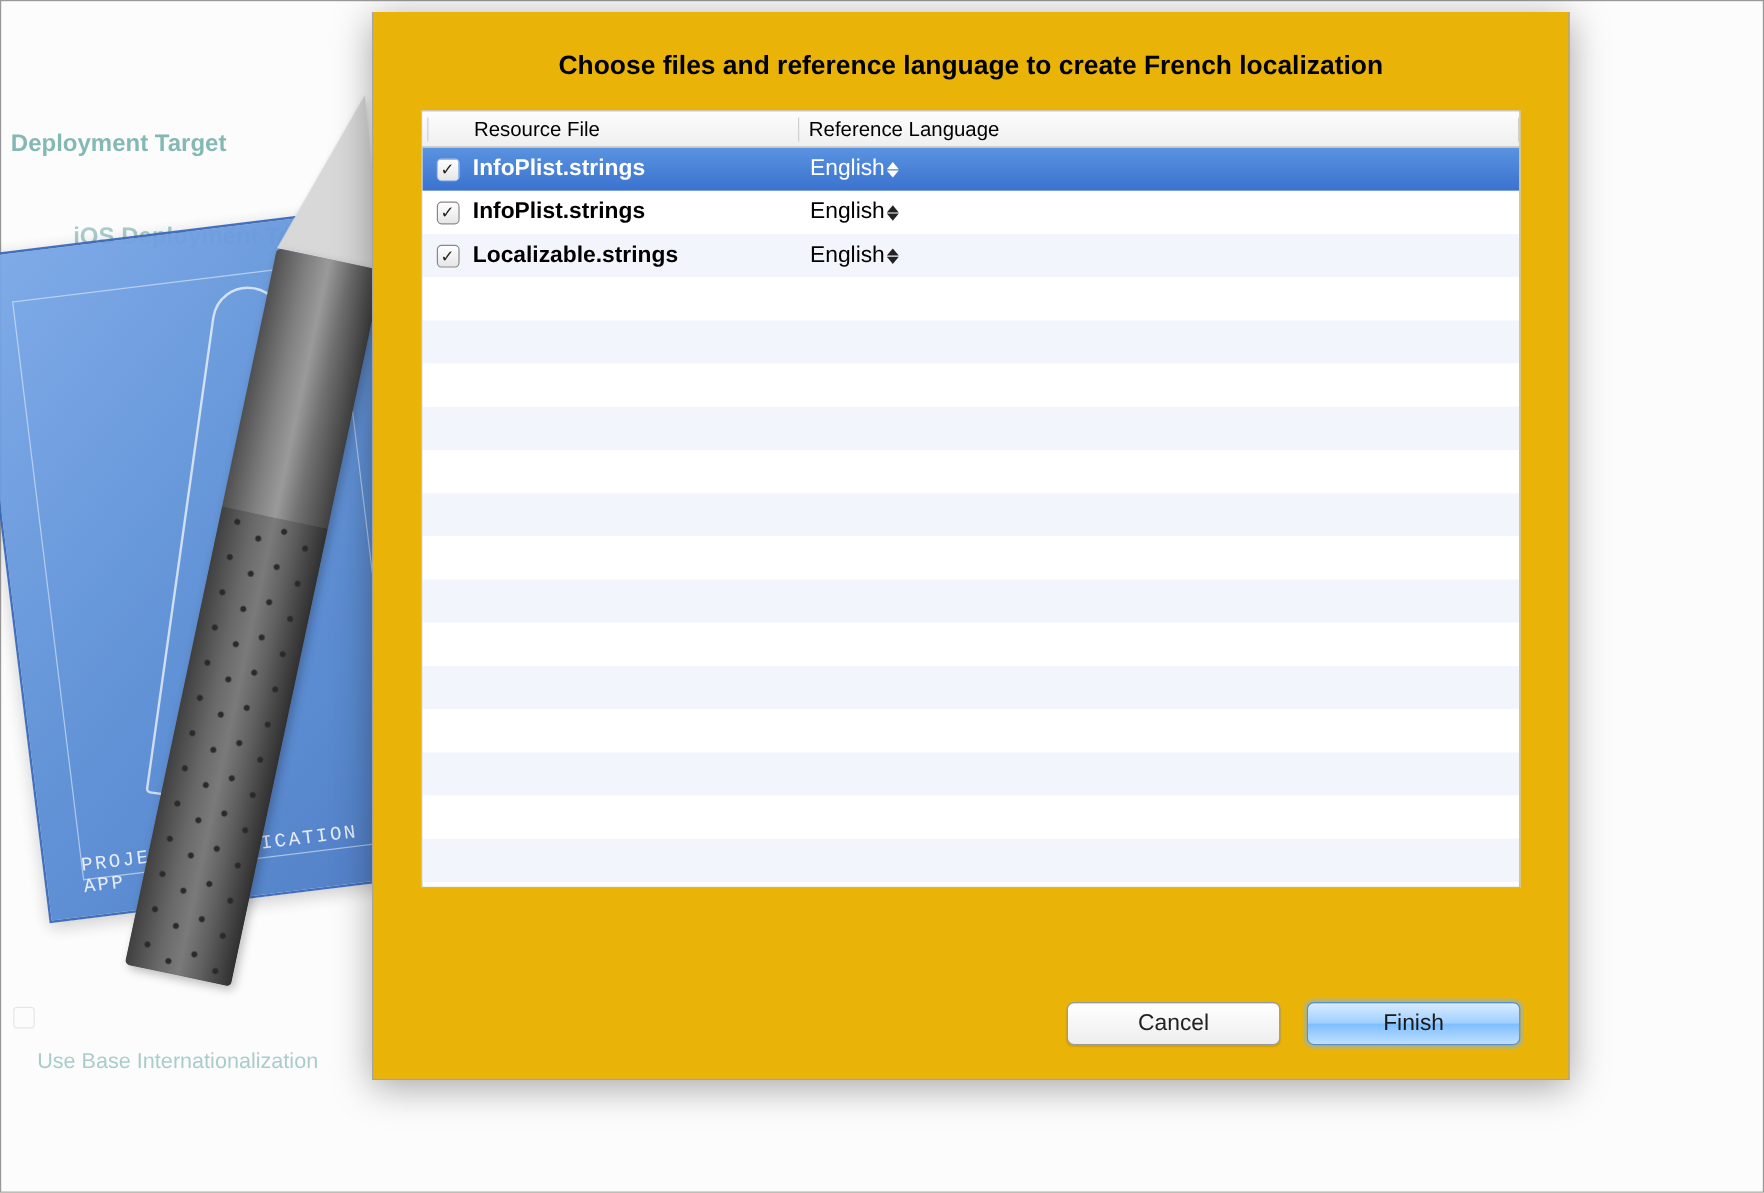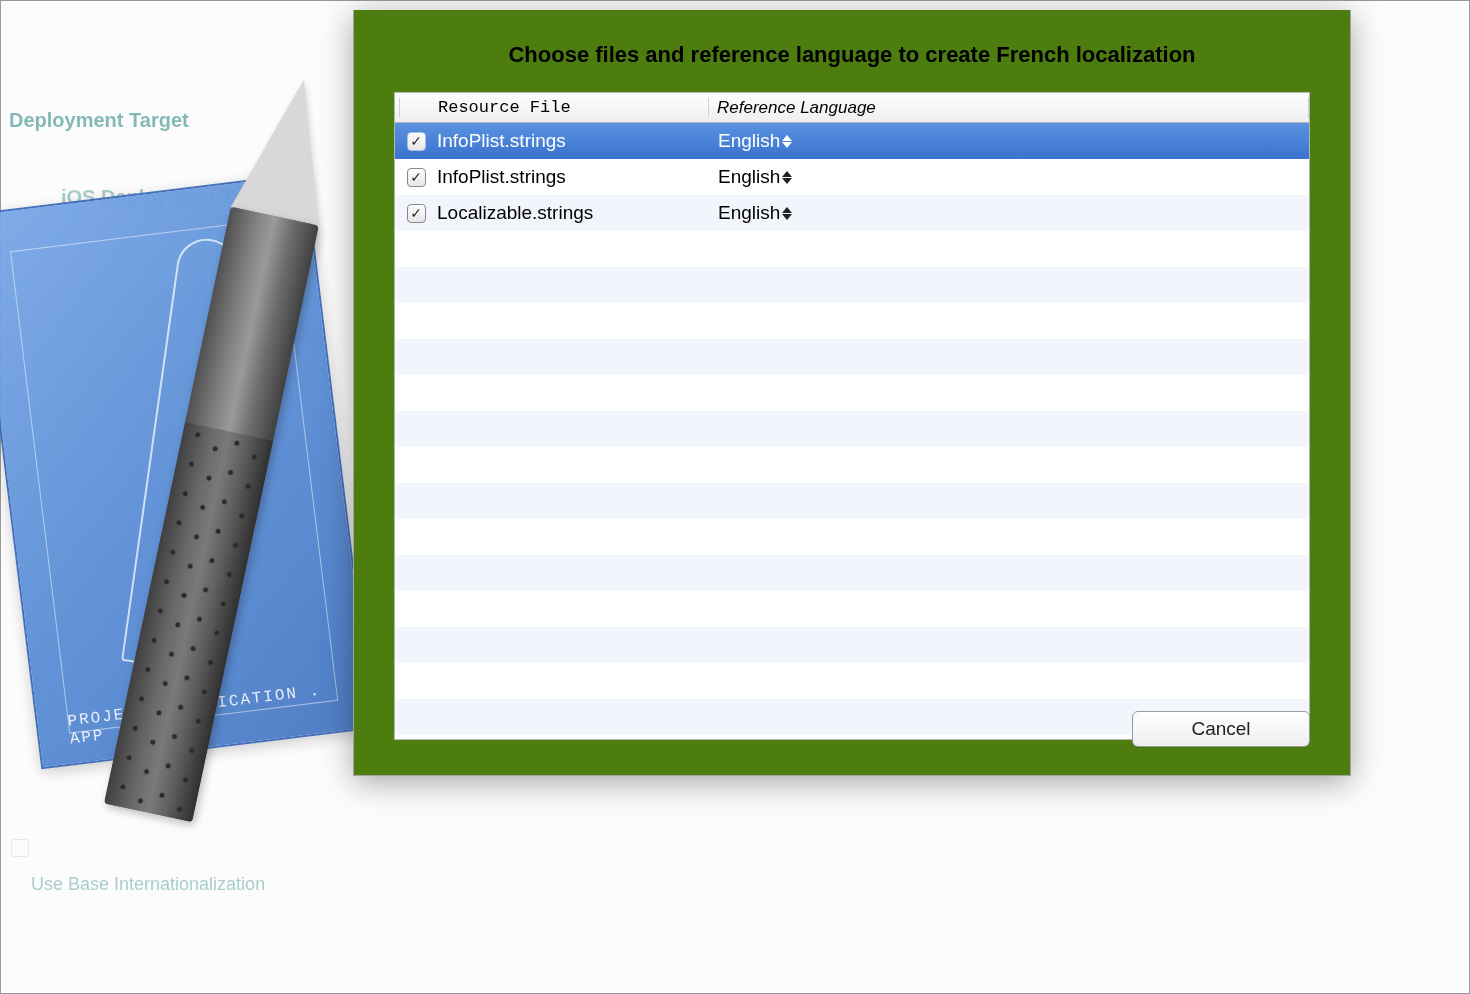--- a/index.html
+++ b/index.html
@@ -103,26 +103,25 @@
         linear-gradient(90deg,#404040 0%, #686868 30%, #7a7a7a 50%, #606060 70%, #303030 100%);
       background-size: 80px 30px, 80px 30px, 80px 30px, 80px 30px, 100% 100%;
       border-radius: 0 0 4px 4px;
     }
 
     .sheet {
       position: absolute;
       left: 310px;
       top: 10px;
       width: 998px;
-      height: 766px;
-      background: #4d7c0f;
+      height: 890px;
+      background: #eab308;
       border: 1px solid #a3a3a3;
       border-top: none;
       box-shadow: 0 6px 30px rgba(0,0,0,0.35);
-      margin-left: 43px;
     }
     .sheet-title {
       text-align: center;
       font-size: 22px;
       font-weight: bold;
       color: #000;
       margin: 32px 20px 24px 20px;
     }
     .table-wrap {
       margin: 0 40px;
@@ -138,27 +137,25 @@
       border-bottom: 1px solid #b5b5b5;
       font-size: 17px;
       align-items: center;
     }
     .thead .col1 {
       width: 310px;
       padding-left: 38px;
       border-right: 1px solid #d0d0d0;
       border-left: 1px solid #d0d0d0;
       margin-left:4px;
-      font-family:Liberation Mono, monospace;
     }
     .thead .col2 {
       flex: 1;
       padding-left: 8px;
       border-right: 1px solid #d0d0d0;
-      font-style: italic;
     }
     .tbody {
       position: absolute;
       top: 30px; left:0; right:0; bottom:0;
       overflow: hidden;
     }
     .row {
       display: flex;
       height: 36px;
       align-items: center;
@@ -185,20 +182,21 @@
       align-items: center;
       justify-content: center;
       font-size: 14px;
       color: #222;
       cursor: pointer;
     }
     .row.selected .checkbox { border-color:#a8c1e8; }
     .cell-file {
       width: 273px;
       padding-left: 0px;
+      font-weight: bold;
     }
     .cell-lang {
       flex: 1;
       padding-left: 8px;
       display: flex;
       align-items: center;
       justify-content: flex-start;
       padding-right: 36px;
     }
     .stepper {
@@ -338,14 +336,15 @@
         <div class="empty-row even"></div>
         <div class="empty-row odd"></div>
         <div class="empty-row even"></div>
         <div class="empty-row odd"></div>
         <div class="empty-row even"></div>
       </div>
   </div>
 
   <div class="button-bar">
     <div class="btn cancel">Cancel</div>
+    <div class="btn finish">Finish</div>
   </div>
 </div>
 
 </body></html>

